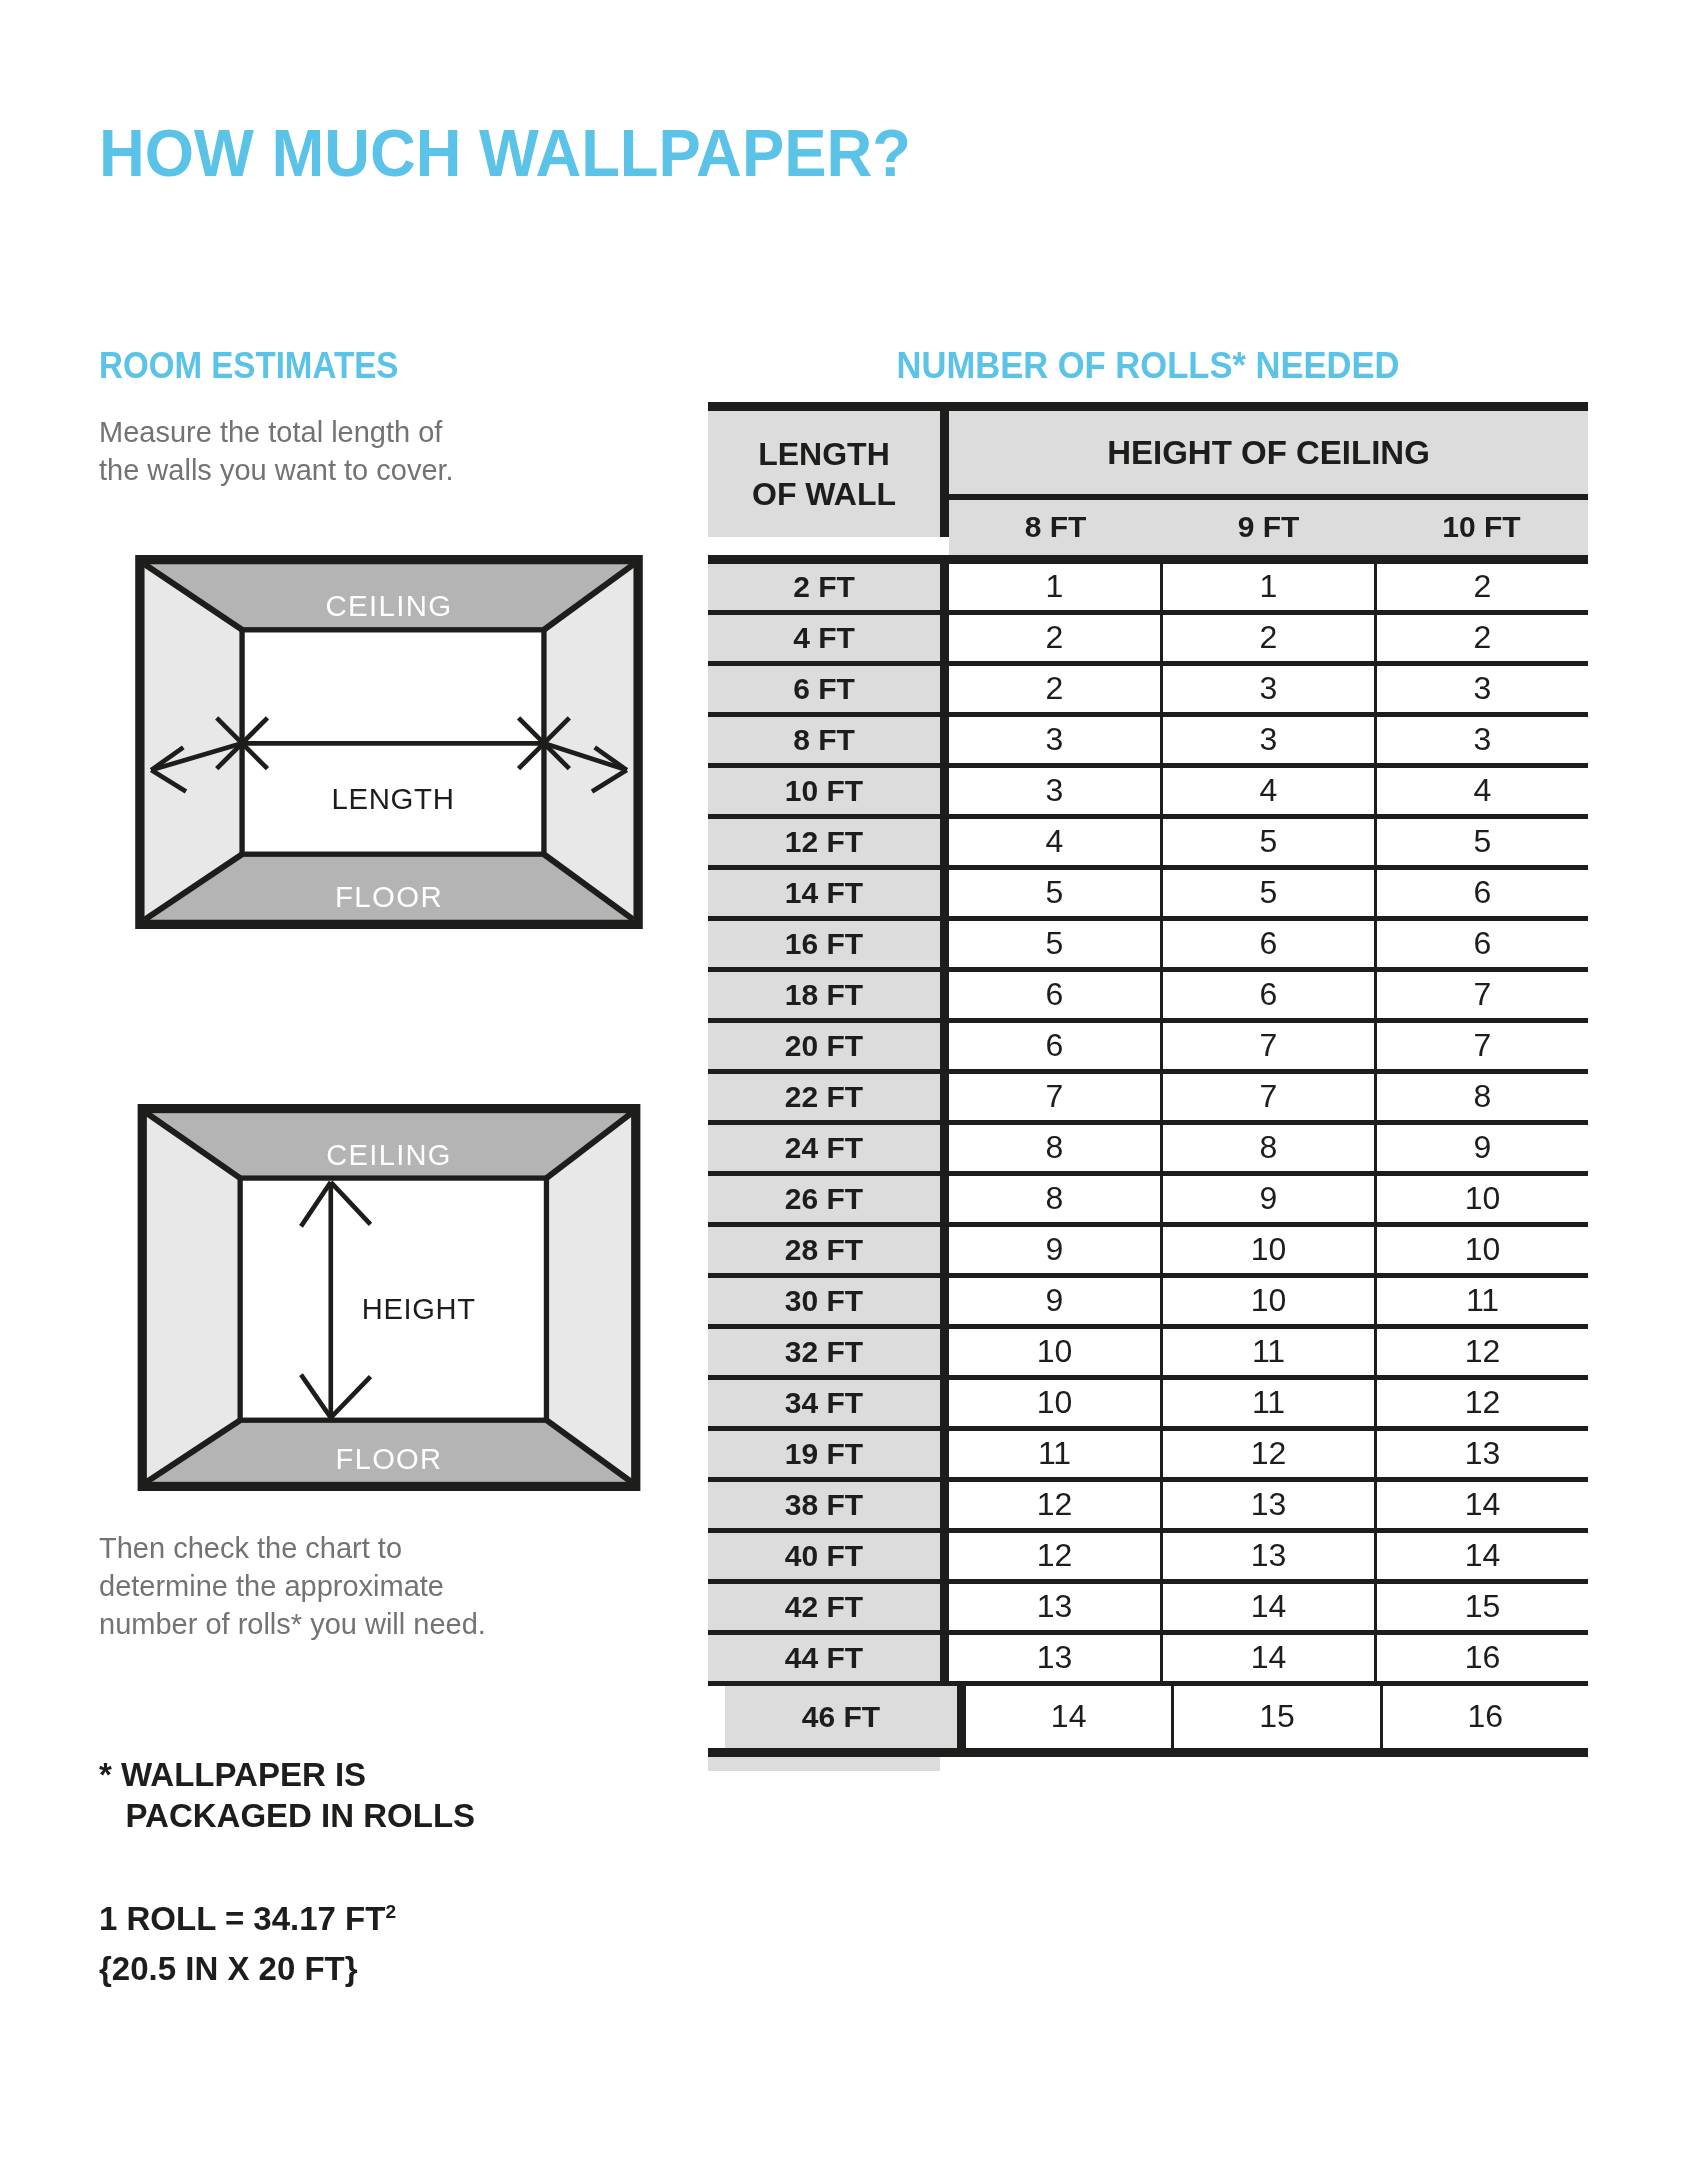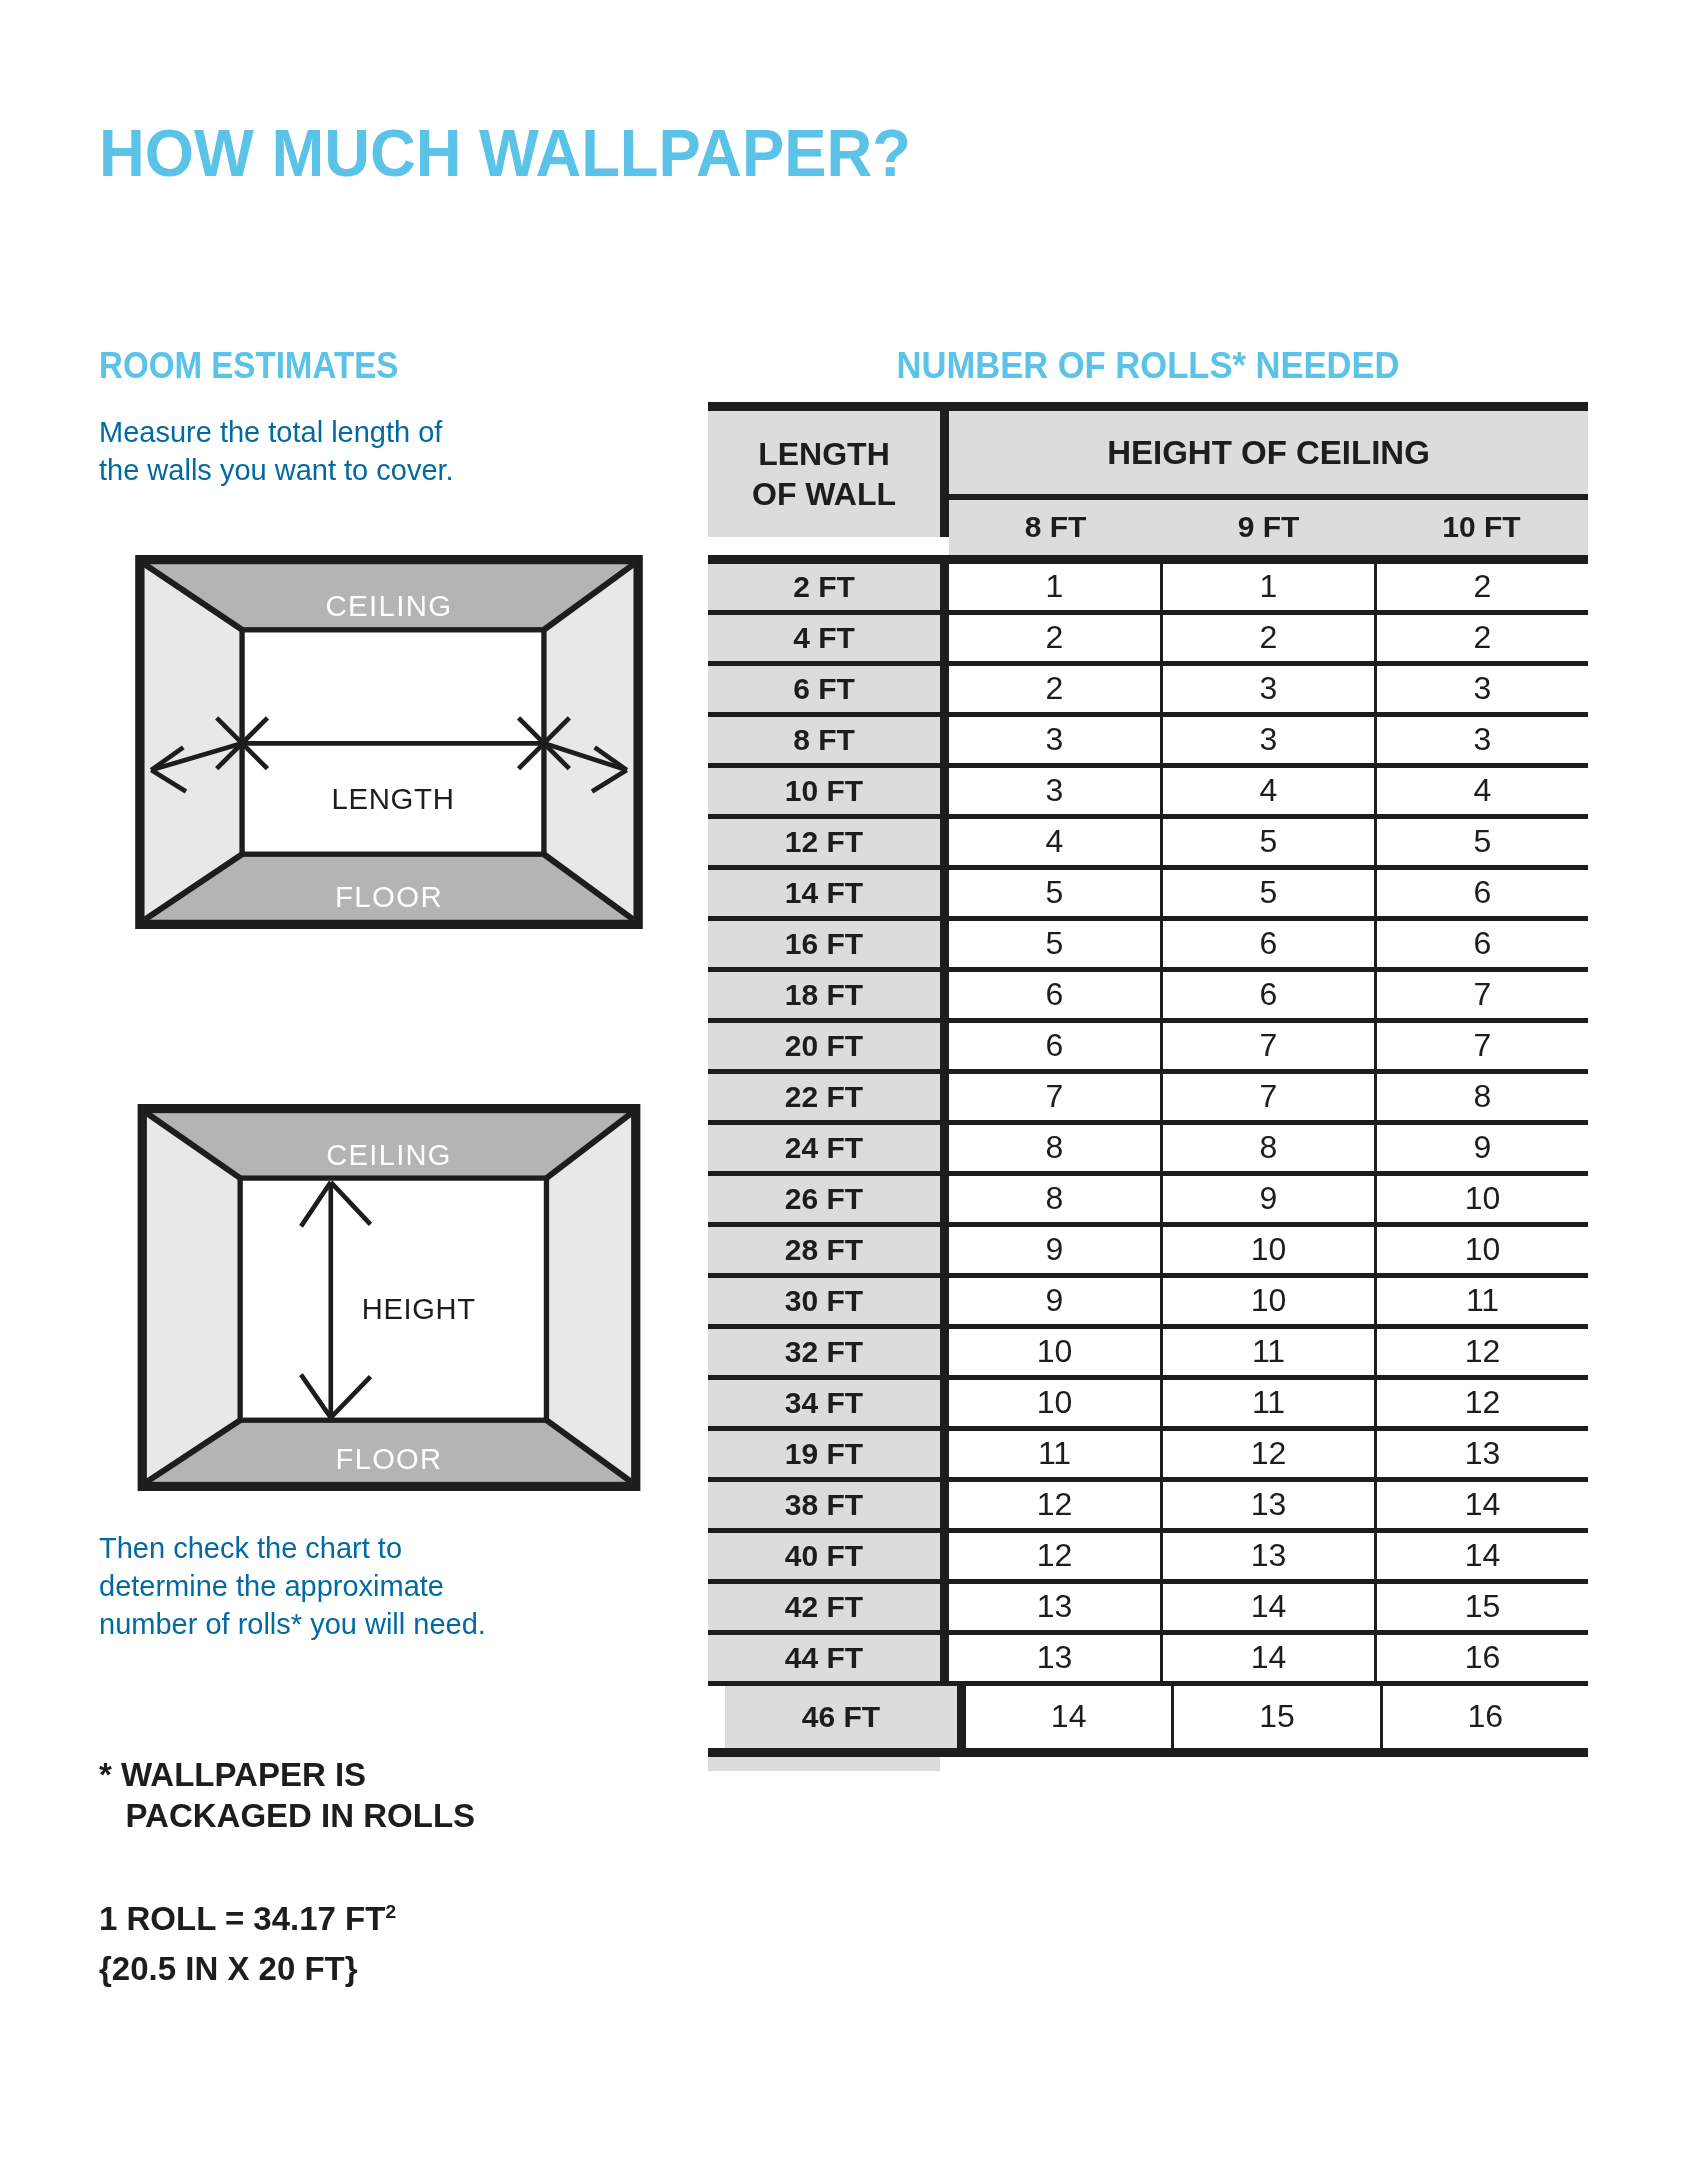--- a/index.html
+++ b/index.html
@@ -30,21 +30,21 @@
   }
   #chart-heading {
     position:absolute; left:708px; top:322px; width:880px;
     font-size:36px; font-weight:bold; line-height:1;
     text-align:center; white-space:nowrap;
     transform: scaleX(0.96); transform-origin:center top;
   }
   .step {
     position:absolute; left:99px;
     font-size:29px; line-height:38px;
-    white-space:pre-line; color:#0369a1;
+    white-space:pre-line; color:#737373;
   }
   #step1 { top:387px; }
   #step2 { top:947px; }
   #step3 { top:1503px; }
 
   .diagram { position:absolute; left:96px; width:586px; }
   #diagram-length { top:529px;  height:374px; }
   #diagram-height { top:1078px; height:387px; }
   .diagram svg { width:100%; height:100%; display:block; }
   svg text { font-family:"Liberation Sans", sans-serif; }

